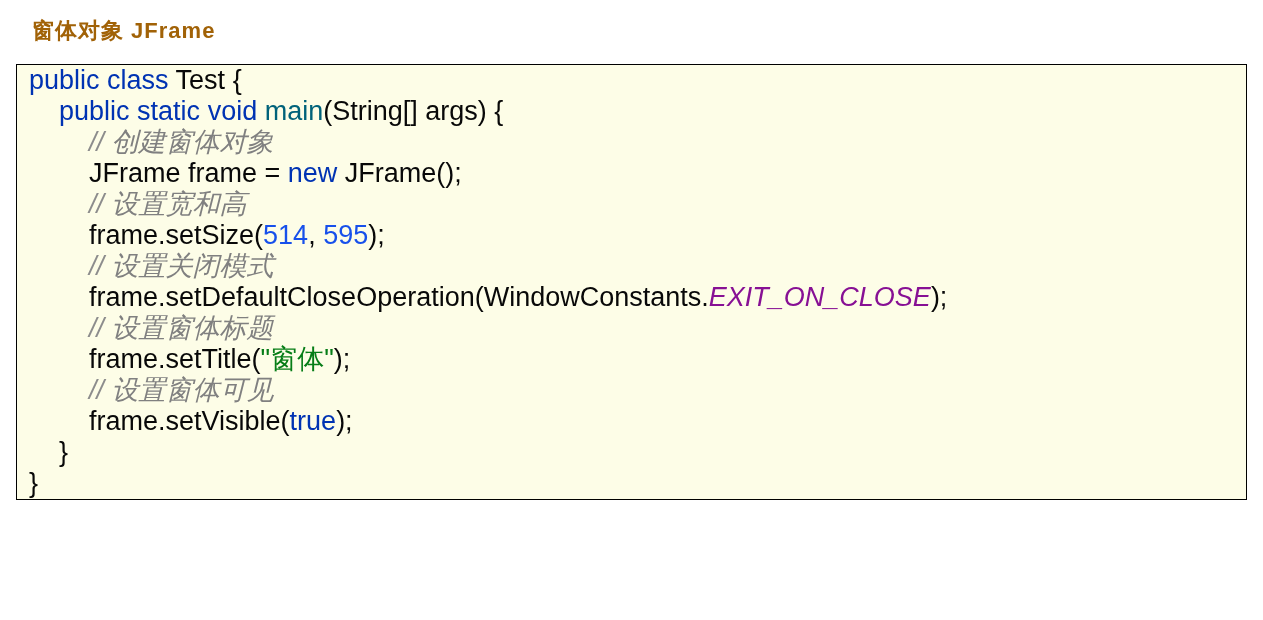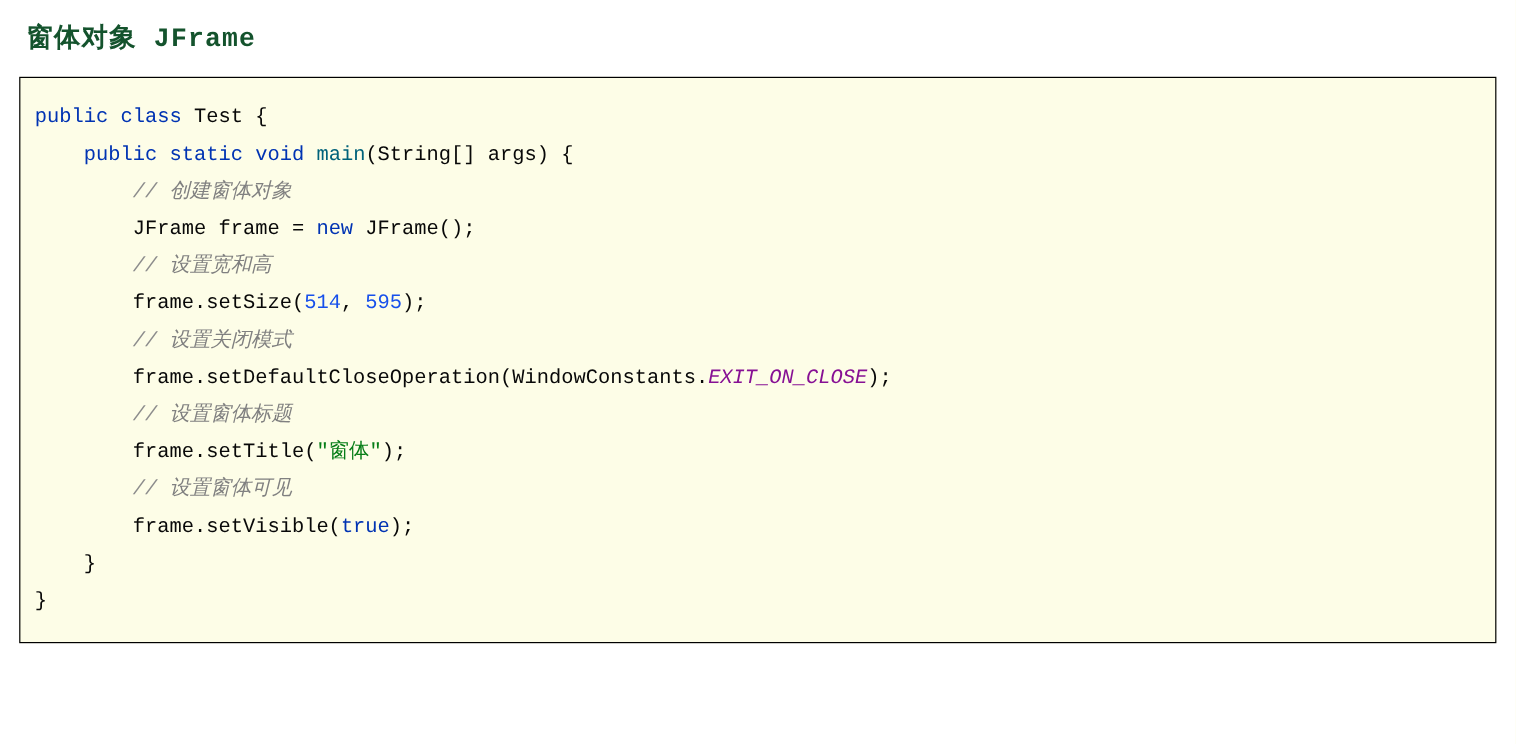--- a/index.html
+++ b/index.html
@@ -7,34 +7,33 @@
       padding: 0;
       box-sizing: border-box;
     }
     body {
       background: #ffffff;
       font-family: "Microsoft YaHei", "SimSun", sans-serif;
       padding: 16px;
       width: 1263px;
     }
     .heading {
-      color: #14532d;
+      color: #a16207;
       font-weight: bold;
       font-size: 22px;
       margin-bottom: 18px;
-      margin-left: 6px;
+      margin-left: 16px;
       letter-spacing: 1px;
-      font-family: Liberation Mono, monospace;
     }
     .code-block {
       background: #fdfde7;
       border: 1px solid #000000;
-      padding: 18px 12px;
-      font-family: Liberation Mono, monospace;
-      font-size: 17px;
+      padding: 0 12px;
+      font-family: Liberation Sans, sans-serif;
+      font-size: 27px;
       line-height: 31px;
       white-space: pre;
       overflow-x: auto;
     }
     .kw {
       color: #0033b3;
     }
     .void {
       color: #0033b3;
     }

